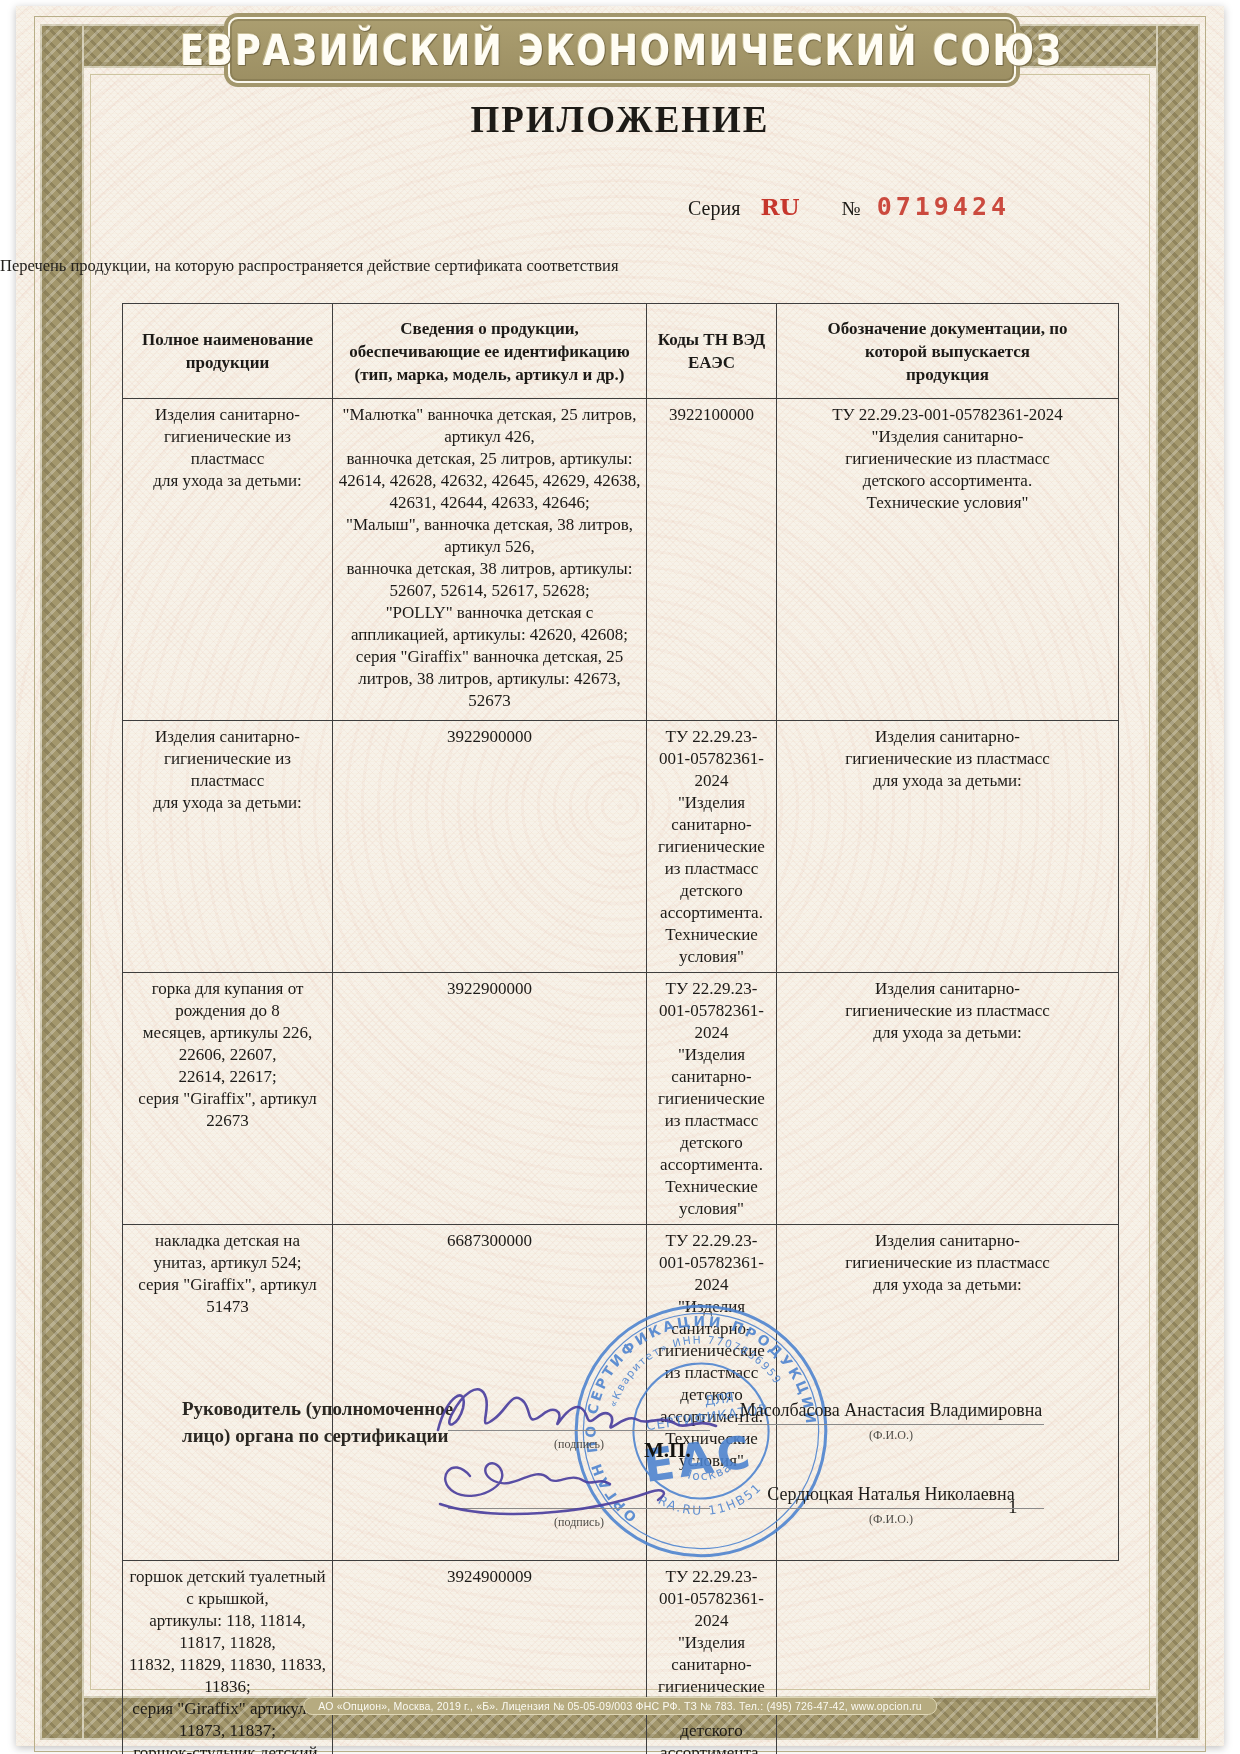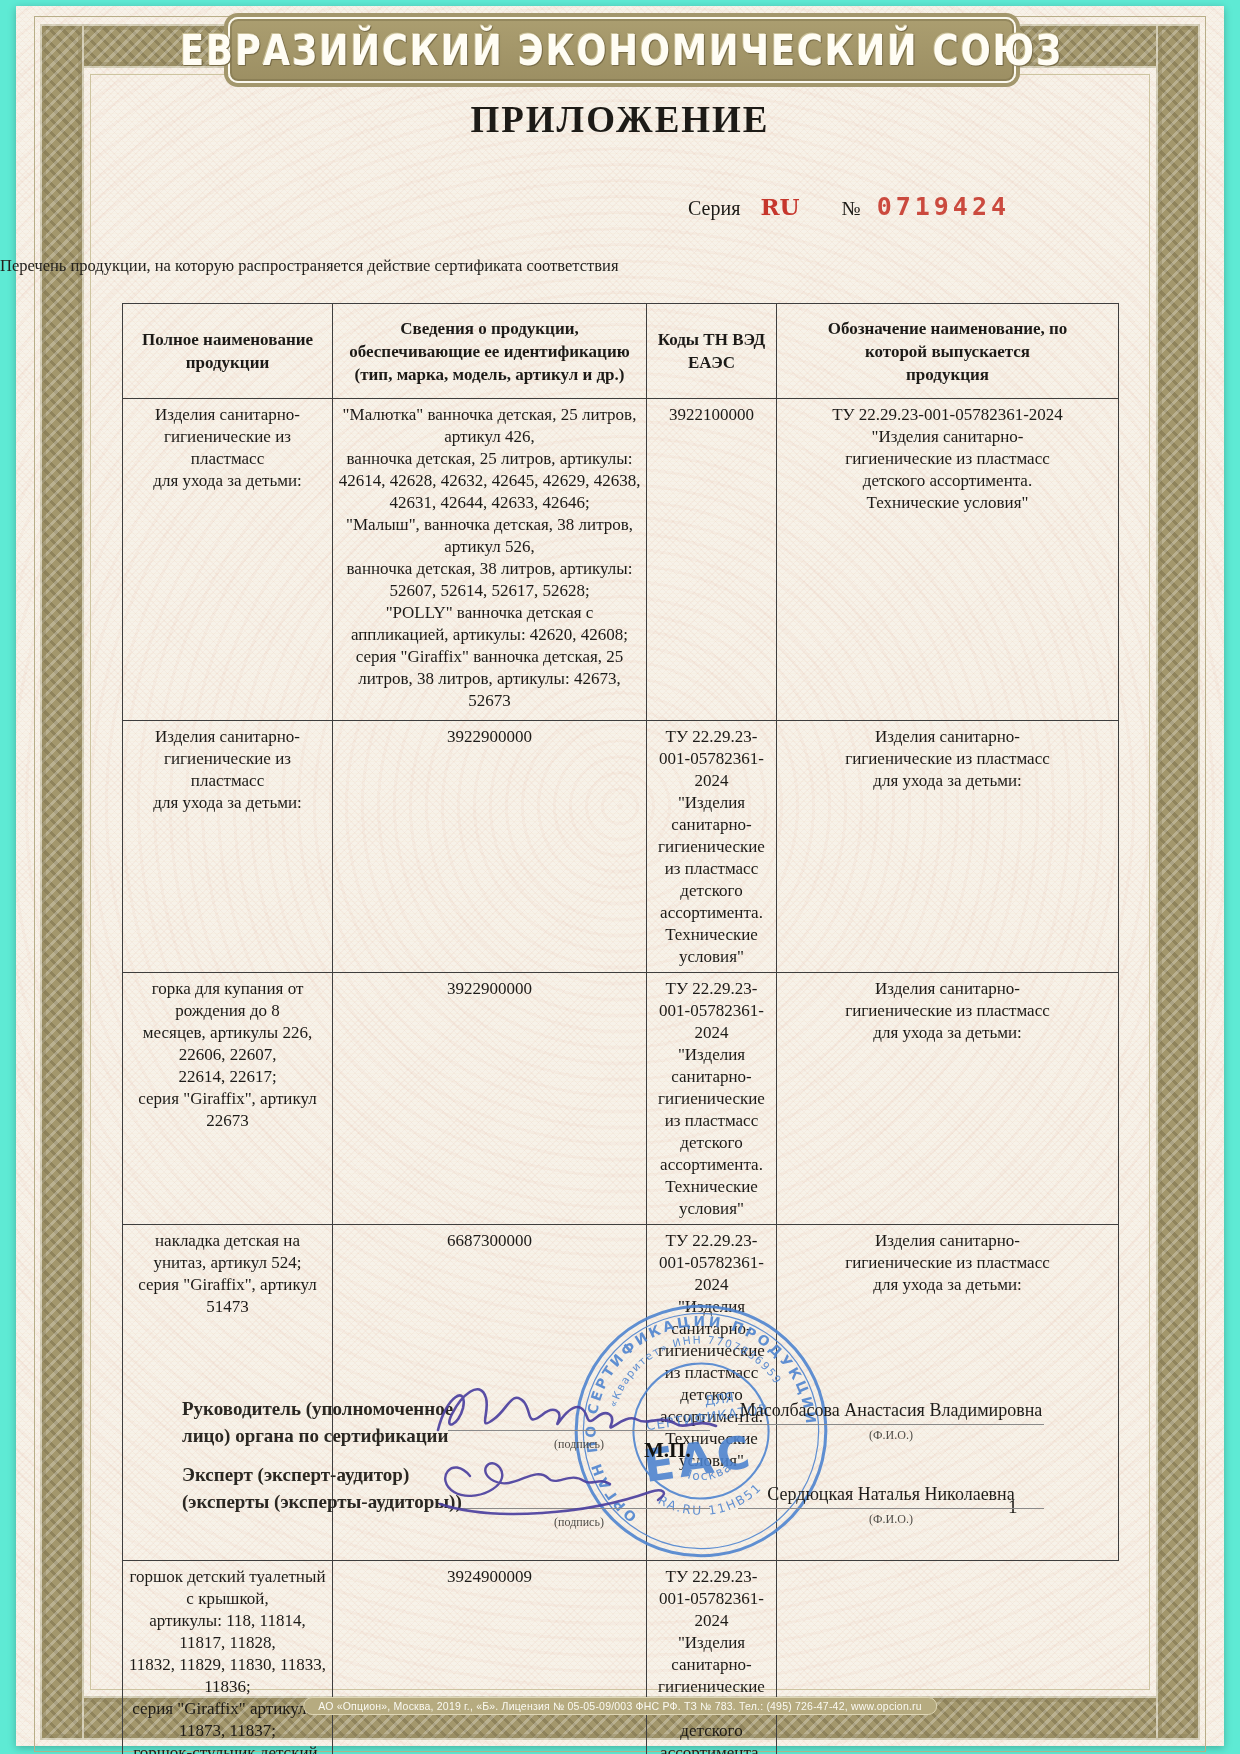--- a/index.html
+++ b/index.html
@@ -1,17 +1,17 @@
 <!DOCTYPE html>
 <html><head>
 <meta charset="utf-8">
 <style>
   html,body{margin:0;padding:0;background:#e9ebea;}
   #page{position:relative;width:1240px;height:1754px;margin:0 auto;overflow:hidden;
-        font-family:"Liberation Serif",serif;background:#5eead4;}
+        font-family:"Liberation Serif",serif;background:#ffffff;}
   
   .paper{position:absolute;left:16px;right:16px;top:6px;bottom:8px;background-color:#f7f2e9;
     background-image:
       repeating-linear-gradient(45deg, rgba(213,146,126,0.07) 0 1px, transparent 1px 5px),
       repeating-linear-gradient(-45deg, rgba(213,146,126,0.07) 0 1px, transparent 1px 5px),
       repeating-radial-gradient(circle at 50% 46%, rgba(209,122,96,0.05) 0 3px, transparent 3px 16px),
       repeating-linear-gradient(0deg, rgba(226,196,122,0.05) 0 1px, transparent 1px 4px);
     box-shadow:0 2px 8px rgba(0,0,0,0.25);}
   .outer-line{position:absolute;left:34px;right:34px;top:16px;bottom:2px;border:1.5px solid #b8ae88;}
   
@@ -111,21 +111,21 @@
   <div class="intro">Перечень продукции, на которую распространяется действие сертификата соответствия</div>
 
   <div class="cert-table">
     <div class="cell hcell">Полное наименование
 продукции</div>
     <div class="cell hcell">Сведения о продукции,
 обеспечивающие ее идентификацию
 (тип, марка, модель, артикул и др.)</div>
     <div class="cell hcell">Коды ТН ВЭД
 ЕАЭС</div>
-    <div class="cell hcell">Обозначение наименование, по
+    <div class="cell hcell">Обозначение документации, по
 которой выпускается
 продукция</div>
 
     <div class="cell r0">Изделия санитарно-
 гигиенические из пластмасс
 для ухода за детьми:</div>
     <div class="cell r0">"Малютка" ванночка детская, 25 литров,
 артикул 426,
 ванночка детская, 25 литров, артикулы:
 42614, 42628, 42632, 42645, 42629, 42638,
@@ -203,22 +203,20 @@
     <div class="cell r4">3924900009</div>
     <div class="cell r4">ТУ 22.29.23-001-05782361-2024
 "Изделия санитарно-
 гигиенические из пластмасс
 детского ассортимента.
 Технические условия"</div>
   </div>
 
   <div class="f-label lab1">Руководитель (уполномоченное
 лицо) органа по сертификации</div>
-  <div class="f-label lab2">Эксперт (эксперт-аудитор)
-(эксперты (эксперты-аудиторы))</div>
 
   <div class="sigline sl1">(подпись)</div>
   <div class="sigline sl2">(подпись)</div>
 
   <div class="fio-name nm1">Масолбасова Анастасия Владимировна</div>
   <div class="fio-cap fc1">(Ф.И.О.)</div>
   <div class="fio-name nm2">Сердюцкая Наталья Николаевна</div>
   <div class="fio-cap fc2">(Ф.И.О.)</div>
 
   <div class="mp">М.П.</div>

